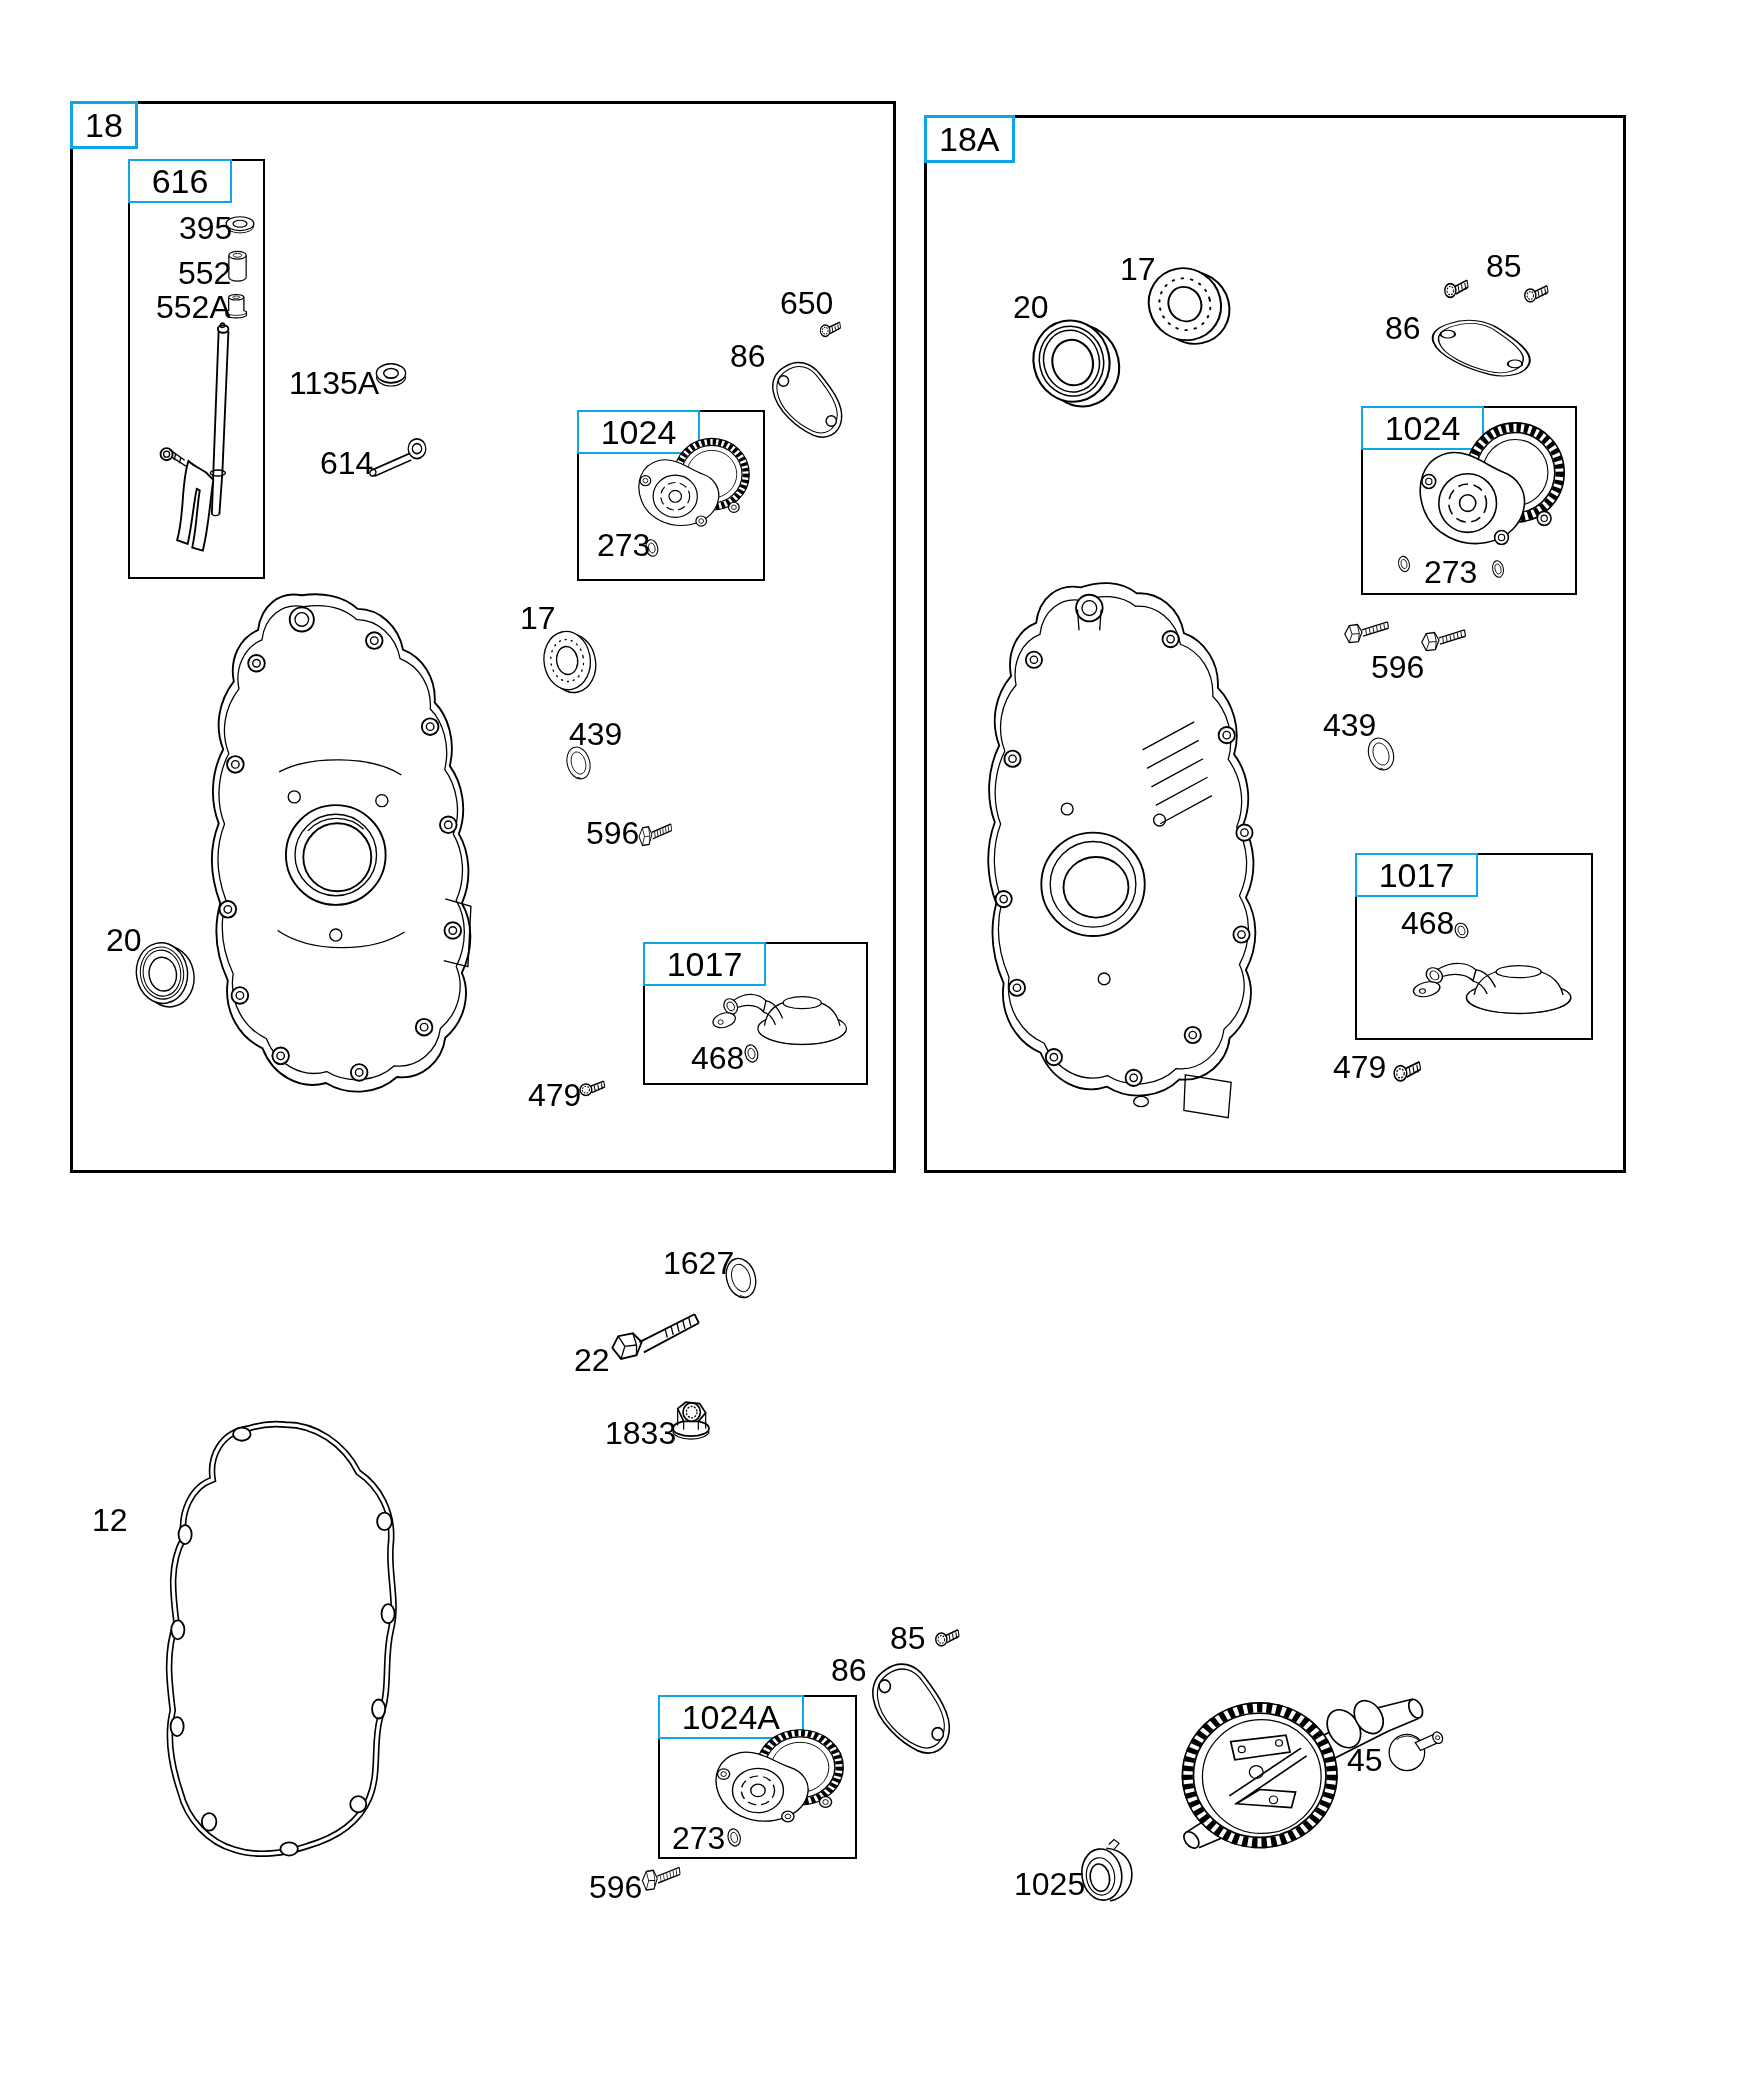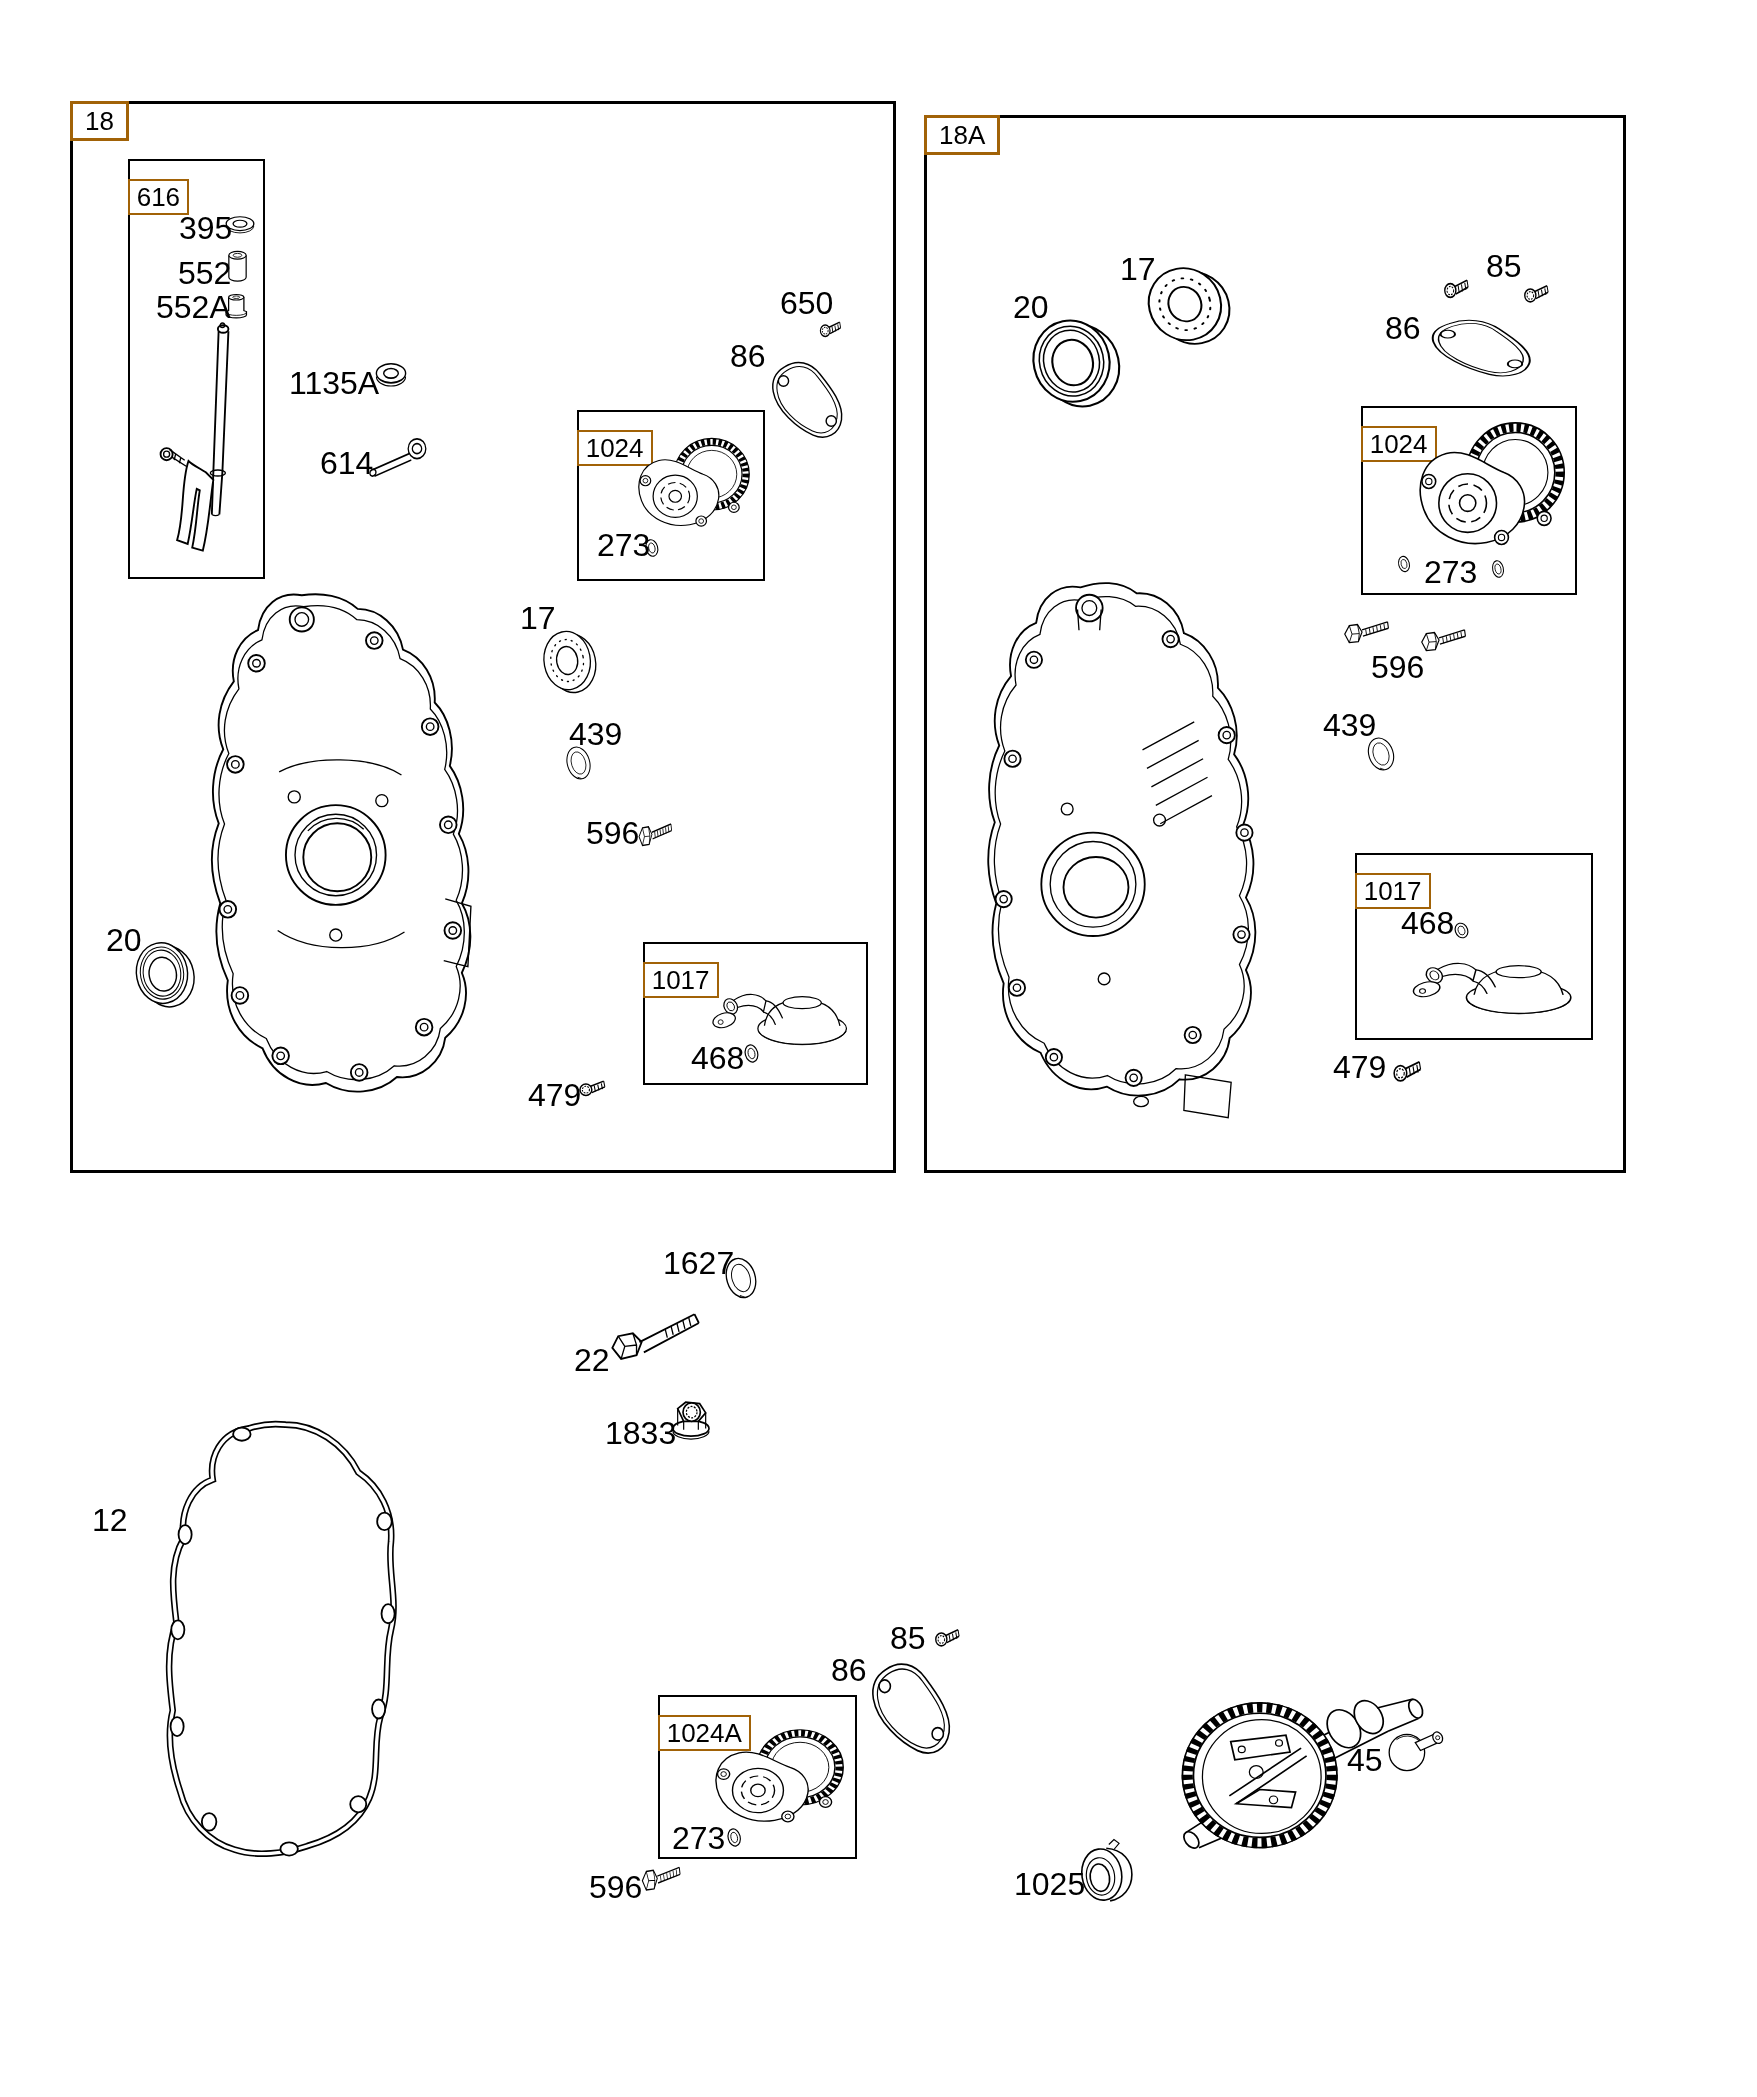--- a/index.html
+++ b/index.html
@@ -1,22 +1,22 @@
 <!DOCTYPE html>
 <html style="font-size:12px"><head>
 <meta charset="utf-8">
 <style>
   html,body{margin:0;padding:0;background:#fff;}
   .canvas{position:relative;width:1757px;height:2097px;background:#fff;overflow:hidden;
           font-family:"Liberation Sans", sans-serif;color:#000;}
   .pbox{position:absolute;border:3px solid #000;}
   .sbox{position:absolute;border:2.3px solid #000;}
-  .pbox-label,.sbox-label{position:absolute;left:-3px;top:-3px;background:#fff;border:3px solid #a16207;
-          font-size:26px;line-height:1;padding:3.8px 12px;white-space:nowrap;}
-  .sbox-label{border-width:2.3px;left:-2.3px;top:-2.3px;padding:3px 7px;margin-top:20px;}
+  .pbox-label,.sbox-label{position:absolute;left:-3px;top:-3px;background:#fff;border:3px solid #0ea5e9;
+          font-size:34px;line-height:1;padding:3.8px 12px;white-space:nowrap;}
+  .sbox-label{border-width:2.3px;left:-2.3px;top:-2.3px;padding:3px 22px;}
   .callout{position:absolute;font-size:32px;line-height:1;white-space:nowrap;}
   svg.part{position:absolute;overflow:visible;}
   .s{fill:none;stroke:#000;stroke-width:2.5px;}
   .f{fill:#fff;stroke:#000;stroke-width:2.5px;}
   .thin{stroke-width:1.8px;}
 </style>
 </head>
 <body>
 
 <div class="canvas">

